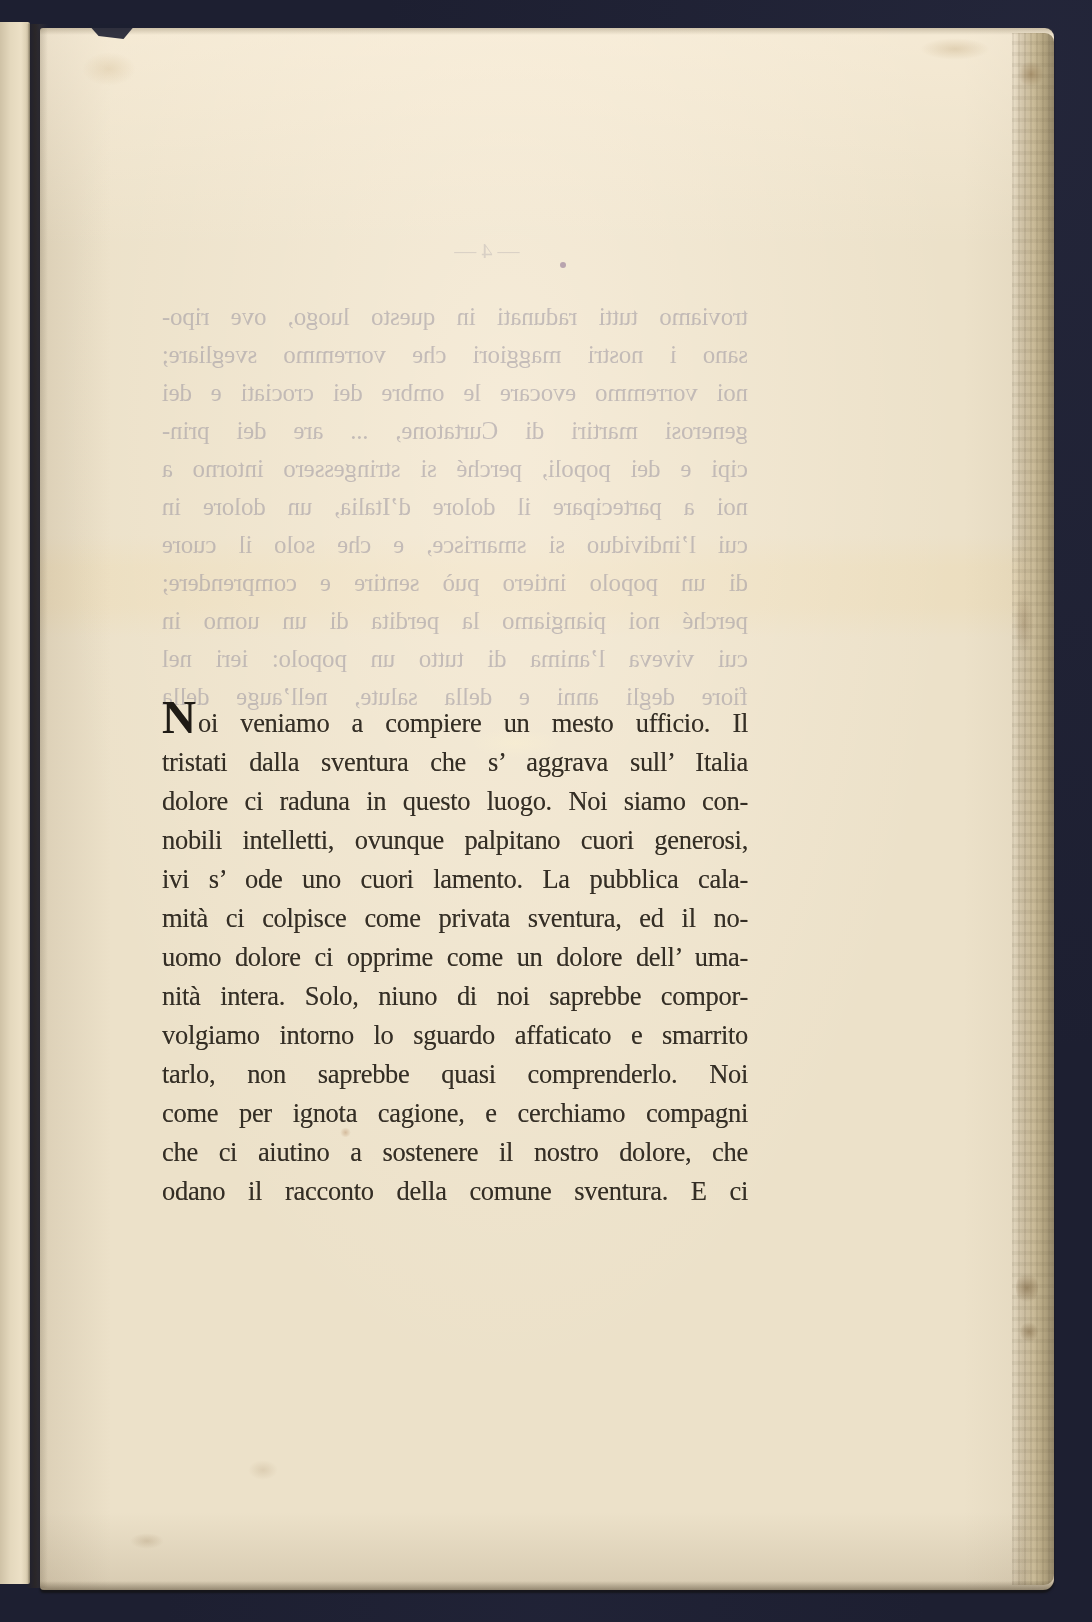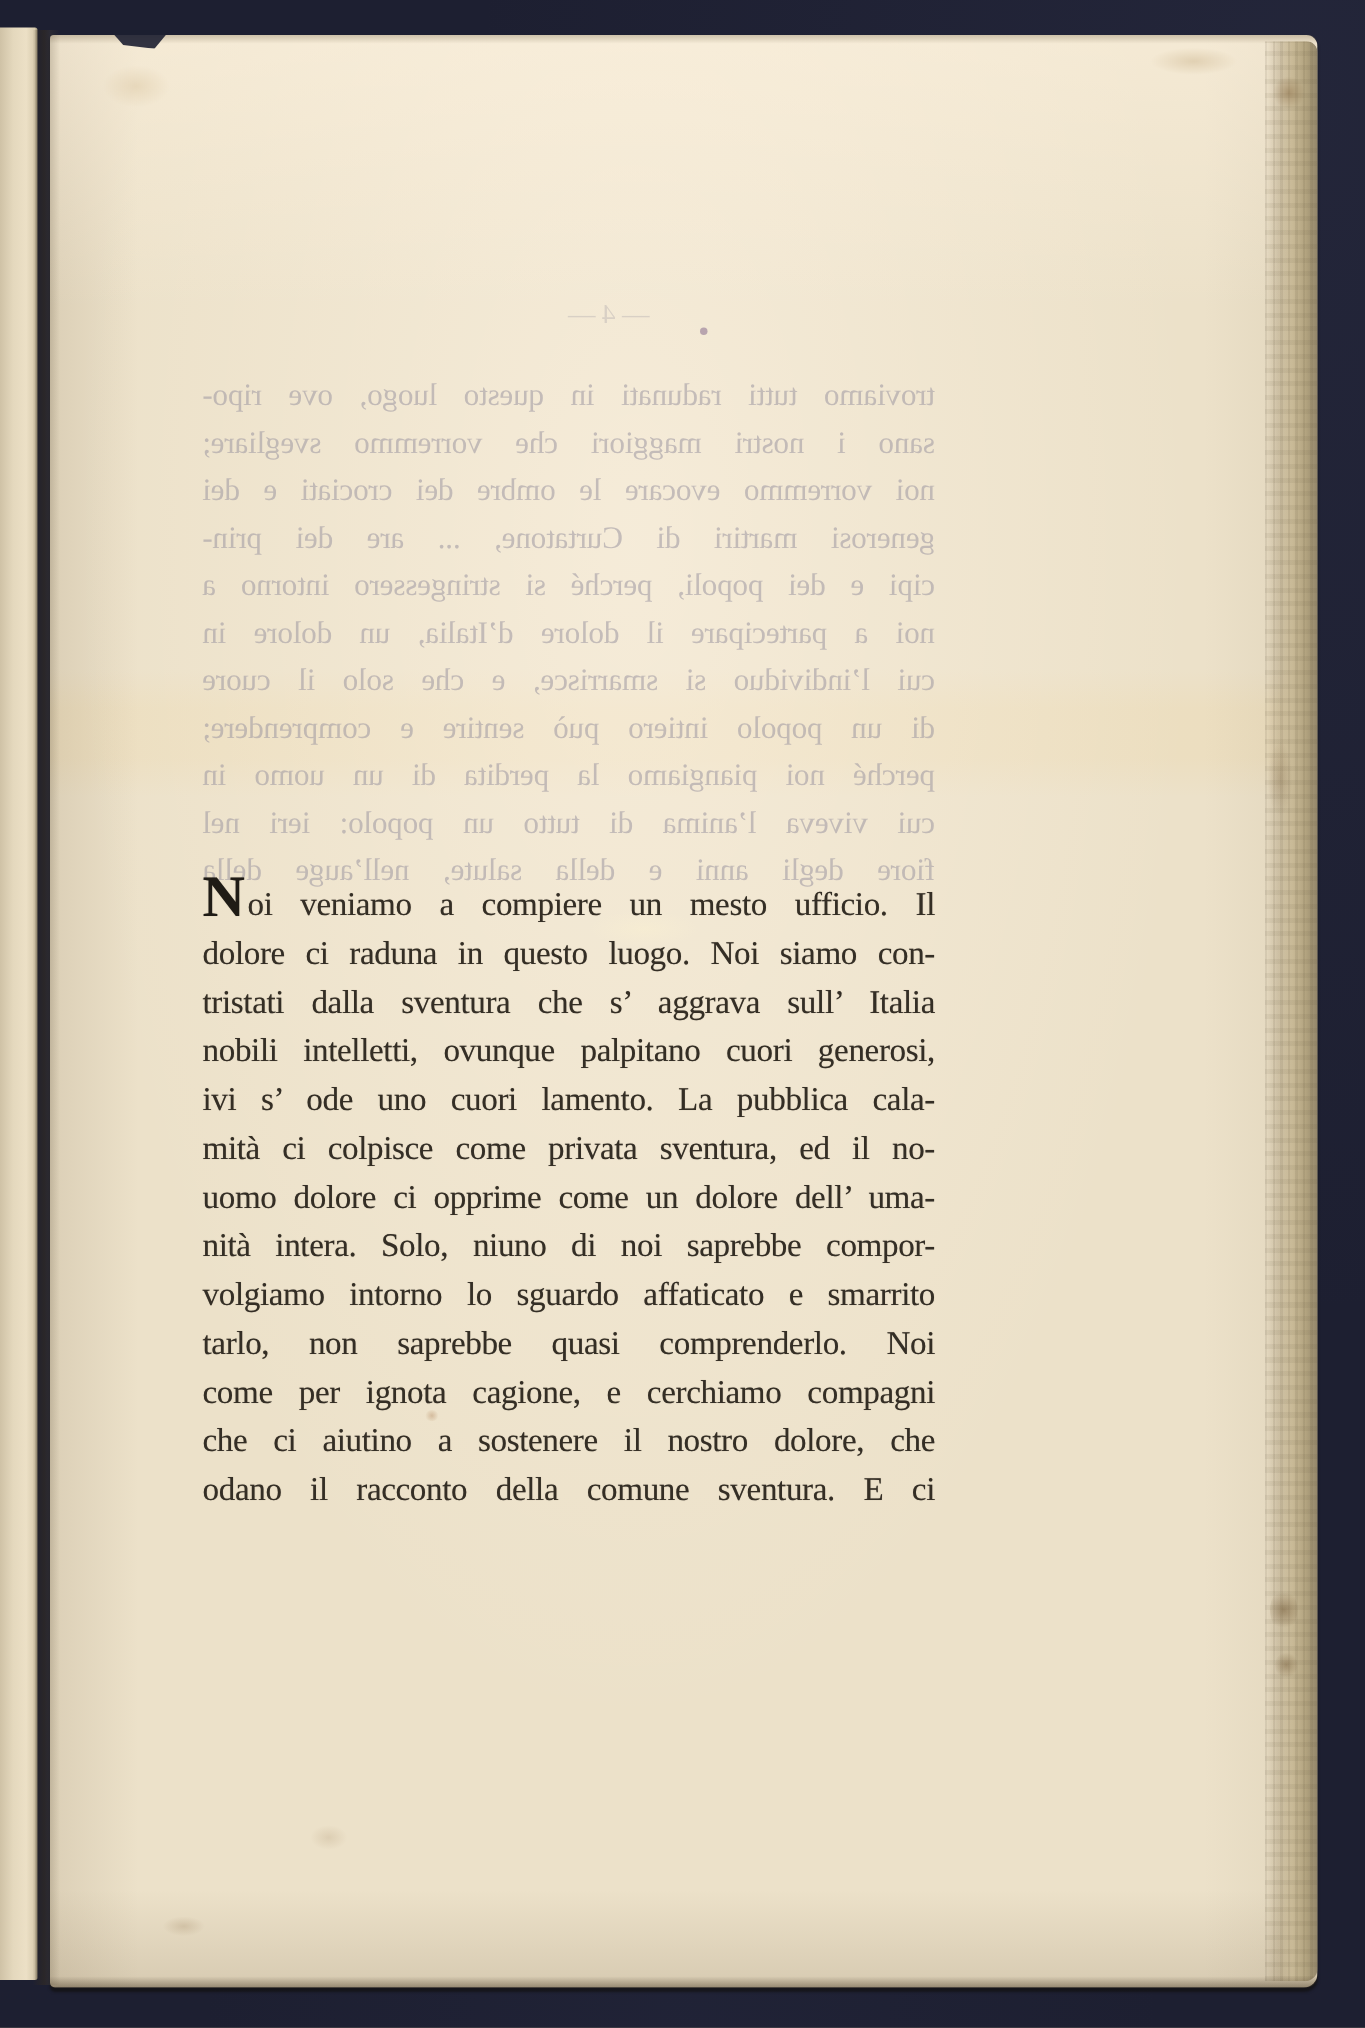--- a/index.html
+++ b/index.html
@@ -122,22 +122,22 @@
       <div class="bl">cui l’individuo si smarrisce, e che solo il cuore</div>
       <div class="bl">di un popolo intiero può sentire e comprendere;</div>
       <div class="bl">perché noi piangiamo la perdita di un uomo in</div>
       <div class="bl">cui viveva l’anima di tutto un popolo: ieri nel</div>
       <div class="bl">fiore degli anni e della salute, nell’auge della</div>
     </div>
 
 
     <div class="col para">
       <div class="tline"><span class="dropcap">N</span><span>oi veniamo a compiere un mesto ufficio. Il</span></div>
+      <div class="tline">tristati dalla sventura che s’ aggrava sull’ Italia</div>
       <div class="tline">dolore ci raduna in questo luogo. Noi siamo con-</div>
-      <div class="tline">tristati dalla sventura che s’ aggrava sull’ Italia</div>
       <div class="tline">nobili intelletti, ovunque palpitano cuori generosi,</div>
       <div class="tline">ivi s’ ode uno cuori lamento. La pubblica cala-</div>
       <div class="tline">mità ci colpisce come privata sventura, ed il no-</div>
       <div class="tline">uomo dolore ci opprime come un dolore dell’ uma-</div>
       <div class="tline">nità intera. Solo, niuno di noi saprebbe compor-</div>
       <div class="tline">volgiamo intorno lo sguardo affaticato e smarrito</div>
       <div class="tline">tarlo, non saprebbe quasi comprenderlo. Noi</div>
       <div class="tline">come per ignota cagione, e cerchiamo compagni</div>
       <div class="tline">che ci aiutino a sostenere il nostro dolore, che</div>
       <div class="tline">odano il racconto della comune sventura. E ci</div>

